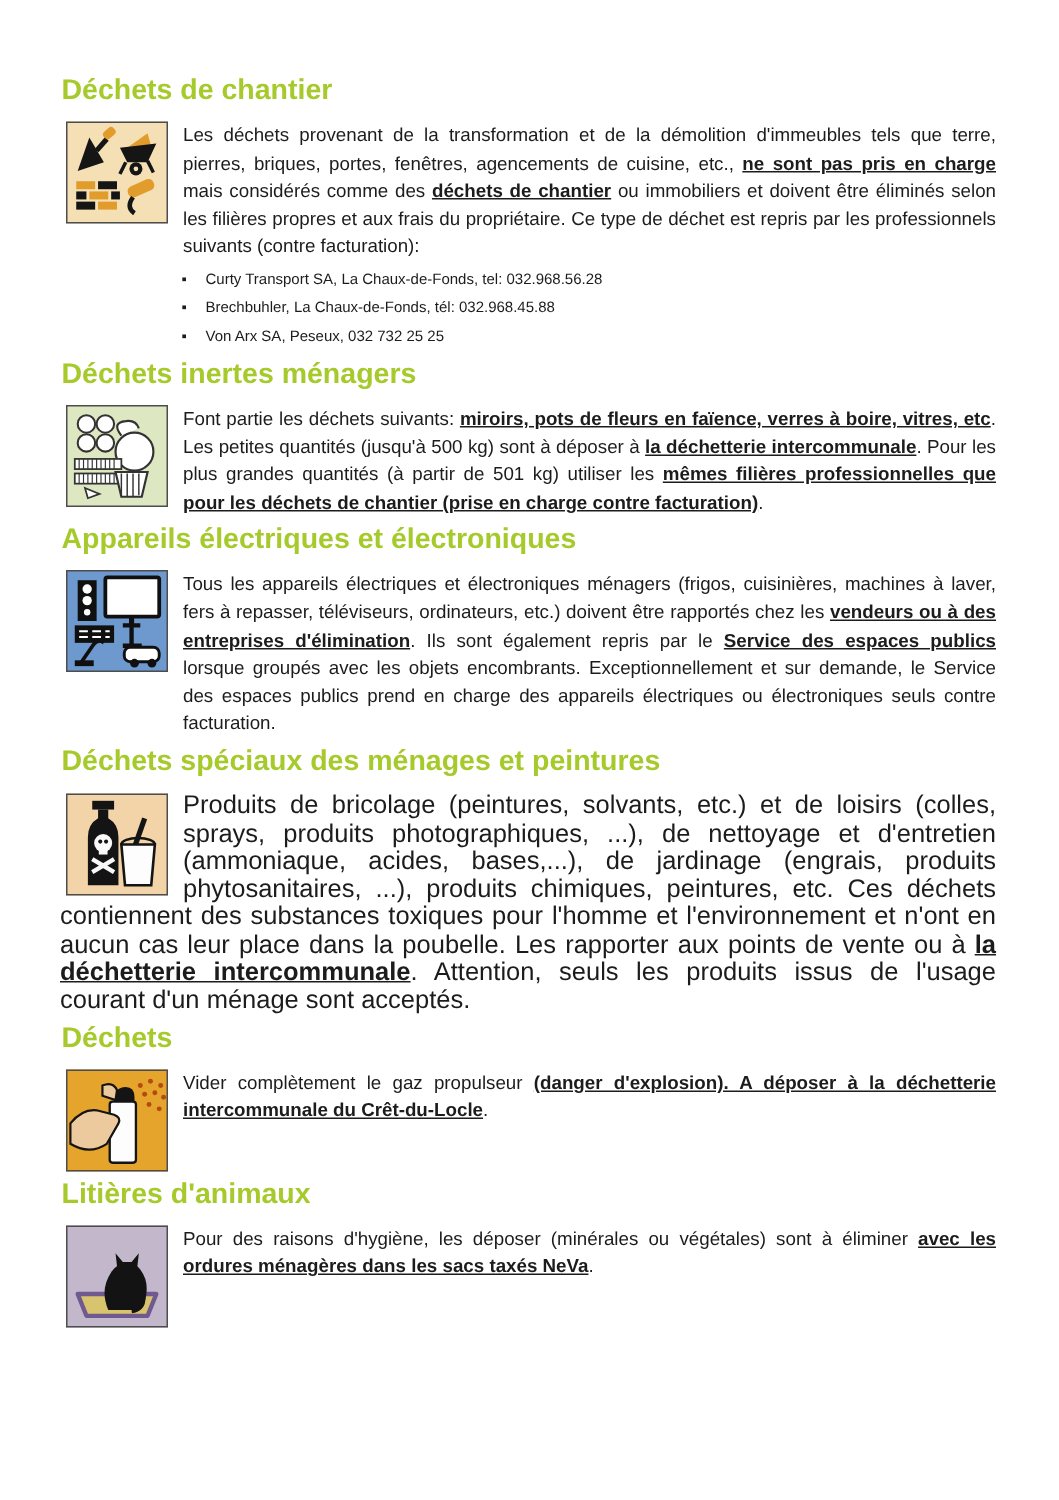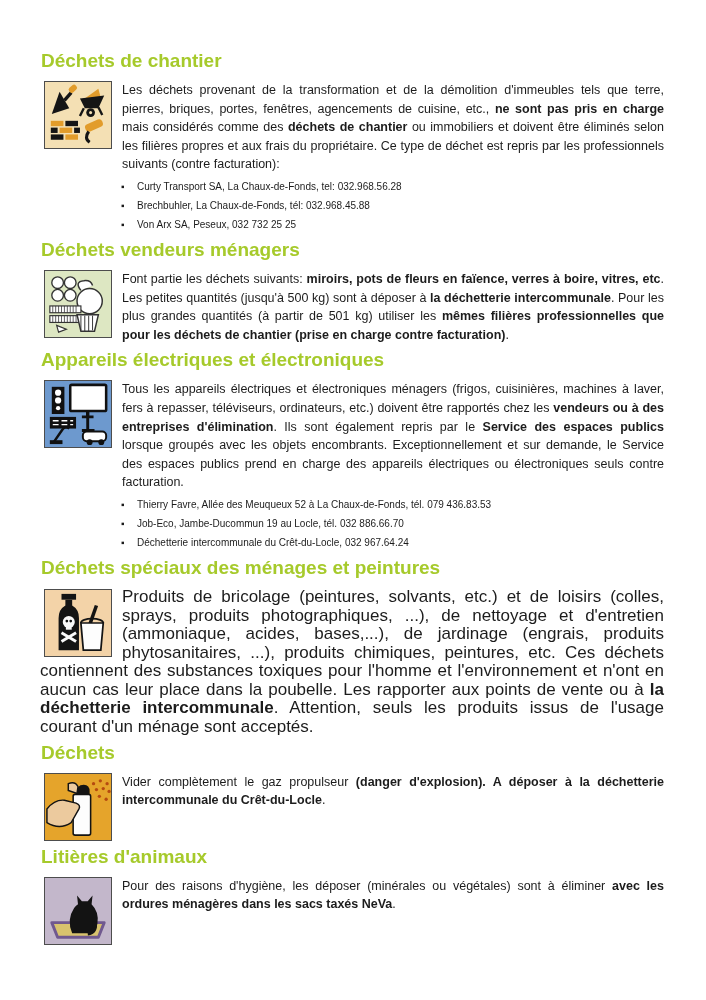--- a/index.html
+++ b/index.html
@@ -32,21 +32,21 @@
   .wraprow .iconbox { float:left; margin:1px 10px 4px 4px; }
   .bullets {
     list-style:none; margin:3px 0 0 0; padding:0 0 0 80px;
     font-size:10px;
   }
   .bullets li { line-height:19px; position:relative; padding-left:17px; }
   .bullets li::before {
     content:"▪"; position:absolute; left:1px; top:0;
     font-size:10px; color:#1c1c1c;
   }
-  b { font-weight:bold; }
+  b { font-weight:bold;text-decoration:underline; }
 </style>
 </head>
 <body>
 
 <div class="page">
 
   <section class="sec">
     <h2 class="h">Déchets de chantier</h2>
     <div class="row">
       <div class="iconbox" style="background: rgb(244, 224, 180);">
@@ -74,21 +74,21 @@
       <div class="txt"><span>Les déchets provenant de la transformation et de la démolition d'immeubles tels que terre, pierres, briques, portes, fenêtres, agencements de cuisine, etc., </span><b>ne sont pas pris en charge</b><span> mais considérés comme des </span><b>déchets de chantier</b><span> ou immobiliers et doivent être éliminés selon les filières propres et aux frais du propriétaire. Ce type de déchet est repris par les professionnels suivants (contre facturation):</span></div>
     </div>
     <ul class="bullets">
         <li>Curty Transport SA, La Chaux-de-Fonds, tel: 032.968.56.28</li>
         <li>Brechbuhler, La Chaux-de-Fonds, tél: 032.968.45.88</li>
         <li>Von Arx SA, Peseux, 032 732 25 25</li>
       </ul>
   </section>
 
   <section class="sec">
-    <h2 class="h">Déchets vendeurs ménagers</h2>
+    <h2 class="h">Déchets inertes ménagers</h2>
     <div class="row">
       <div class="iconbox" style="background: rgb(221, 231, 194);">
         <svg viewBox="0 0 68 68" aria-hidden="true">
           <circle cx="13" cy="12" r="6" fill="#ffffff" stroke="#333" stroke-width="1.4"></circle>
           <circle cx="26" cy="12" r="6" fill="#ffffff" stroke="#333" stroke-width="1.4"></circle>
           <circle cx="13" cy="25" r="6" fill="#ffffff" stroke="#333" stroke-width="1.4"></circle>
           <circle cx="26" cy="25" r="6" fill="#ffffff" stroke="#333" stroke-width="1.4"></circle>
           <path d="M37,20 q-7,-9 3,-10 q7,-1 9,5" fill="#ffffff" stroke="#333" stroke-width="1.5"></path>
           <circle cx="46" cy="31" r="13" fill="#ffffff" stroke="#333" stroke-width="1.5"></circle>
           <rect x="5" y="36" width="32" height="7" fill="#ffffff" stroke="#333" stroke-width="1.2"></rect>
@@ -120,25 +120,20 @@
           <path d="M38,37 h12 M44,37 v14 M38,51 h13" stroke="#101010" stroke-width="3" fill="none"></path>
           <rect x="39" y="52" width="24" height="10" rx="4" fill="#ffffff" stroke="#101010" stroke-width="2"></rect>
           <circle cx="46" cy="63" r="3" fill="#101010"></circle>
           <circle cx="58" cy="63" r="3" fill="#101010"></circle>
           <path d="M9,63 l9,-13 q3,-4 7,-1" stroke="#101010" stroke-width="2.6" fill="none"></path>
           <rect x="5" y="61" width="13" height="4" fill="#101010"></rect>
         </svg>
       </div>
       <div class="txt"><span>Tous les appareils électriques et électroniques ménagers (frigos, cuisinières, machines à laver, fers à repasser, téléviseurs, ordinateurs, etc.) doivent être rapportés chez les </span><b>vendeurs ou à des entreprises d'élimination</b><span>. Ils sont également repris par le </span><b>Service des espaces publics</b><span> lorsque groupés avec les objets encombrants. Exceptionnellement et sur demande, le Service des espaces publics prend en charge des appareils électriques ou électroniques seuls contre facturation.</span></div>
     </div>
-    <ul class="bullets">
-        <li>Thierry Favre, Allée des Meuqueux 52 à La Chaux-de-Fonds, tél. 079 436.83.53</li>
-        <li>Job-Eco, Jambe-Ducommun 19 au Locle, tél. 032 886.66.70</li>
-        <li>Déchetterie intercommunale du Crêt-du-Locle, 032 967.64.24</li>
-      </ul>
   </section>
 
   <section class="sec">
     <h2 class="h">Déchets spéciaux des ménages et peintures</h2>
     <div class="wraprow">
       <div class="iconbox" style="background: rgb(243, 211, 168);">
         <svg viewBox="0 0 68 68" aria-hidden="true">
           <rect x="17" y="4" width="15" height="6" fill="#141414"></rect>
           <path d="M21,10 h7 v6 q7,4 7,13 v33 h-21 v-33 q0,-9 7,-13 z" fill="#141414"></path>
           <circle cx="24.5" cy="33" r="6.2" fill="#f9f9f9"></circle>

